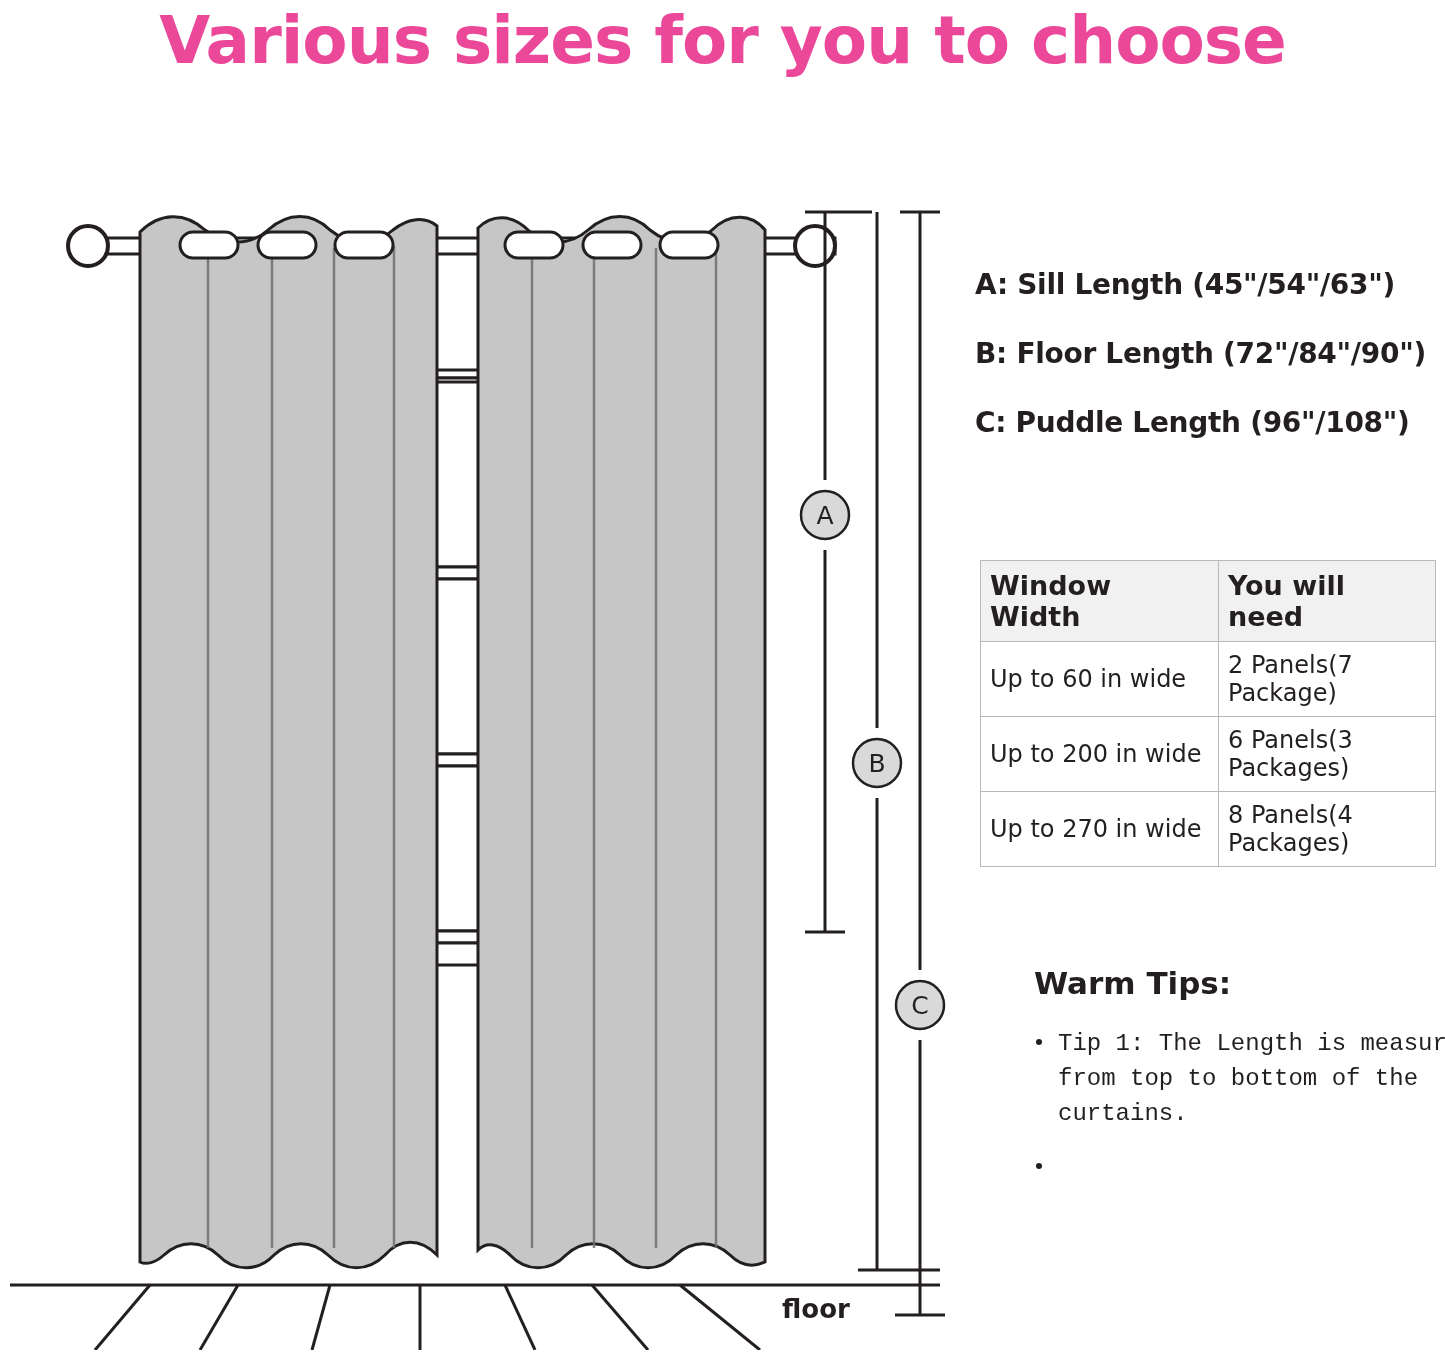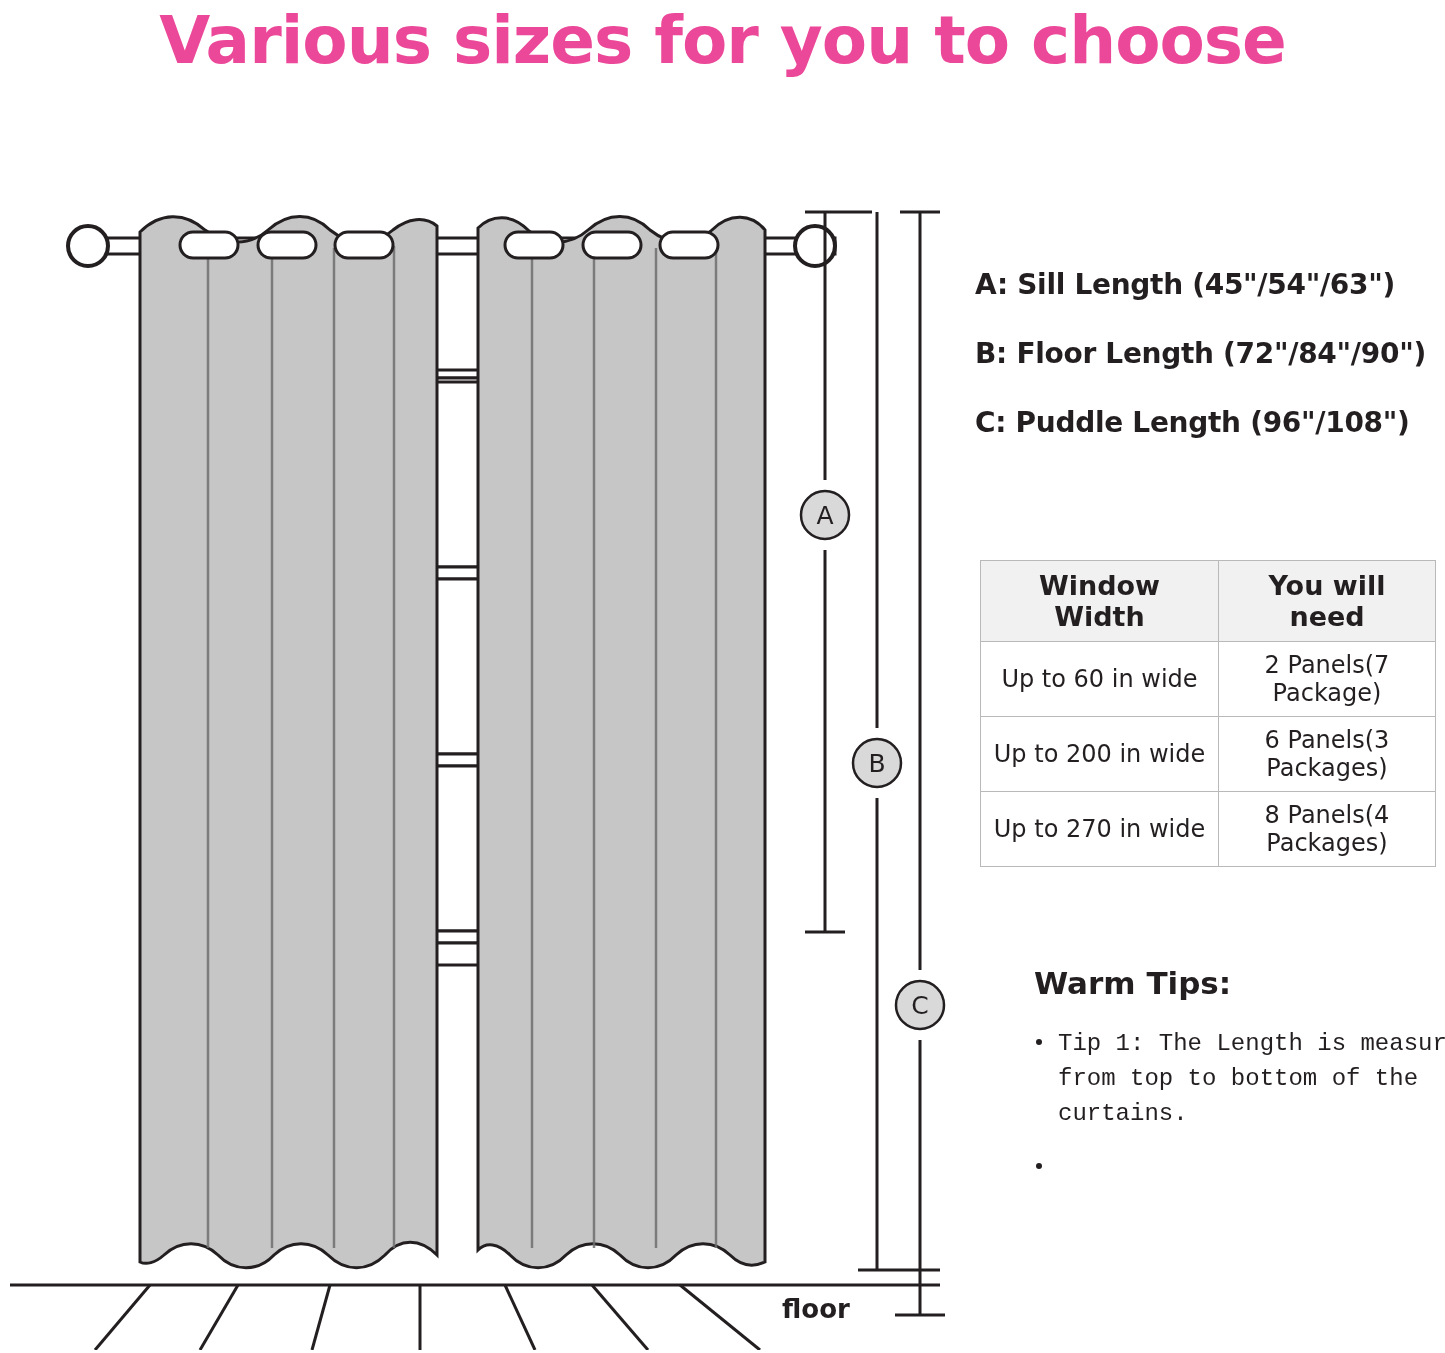--- a/index.html
+++ b/index.html
@@ -62,21 +62,21 @@
     position: absolute;
     left: 980px;
     top: 560px;
     width: 455px;
     border-collapse: collapse;
     table-layout: fixed;
   }
   .size-table th,
   .size-table td {
     border: 1px solid #b9b9b9;
-    text-align: center;
+    text-align: left;
     font-size: 24px;
     color: #231f20;
     padding: 9px;
     height: 56px;
     font-weight: normal;
   }
   .size-table th {
     background: #f1f1f1;
     font-weight: bold;
     font-size: 27px;

